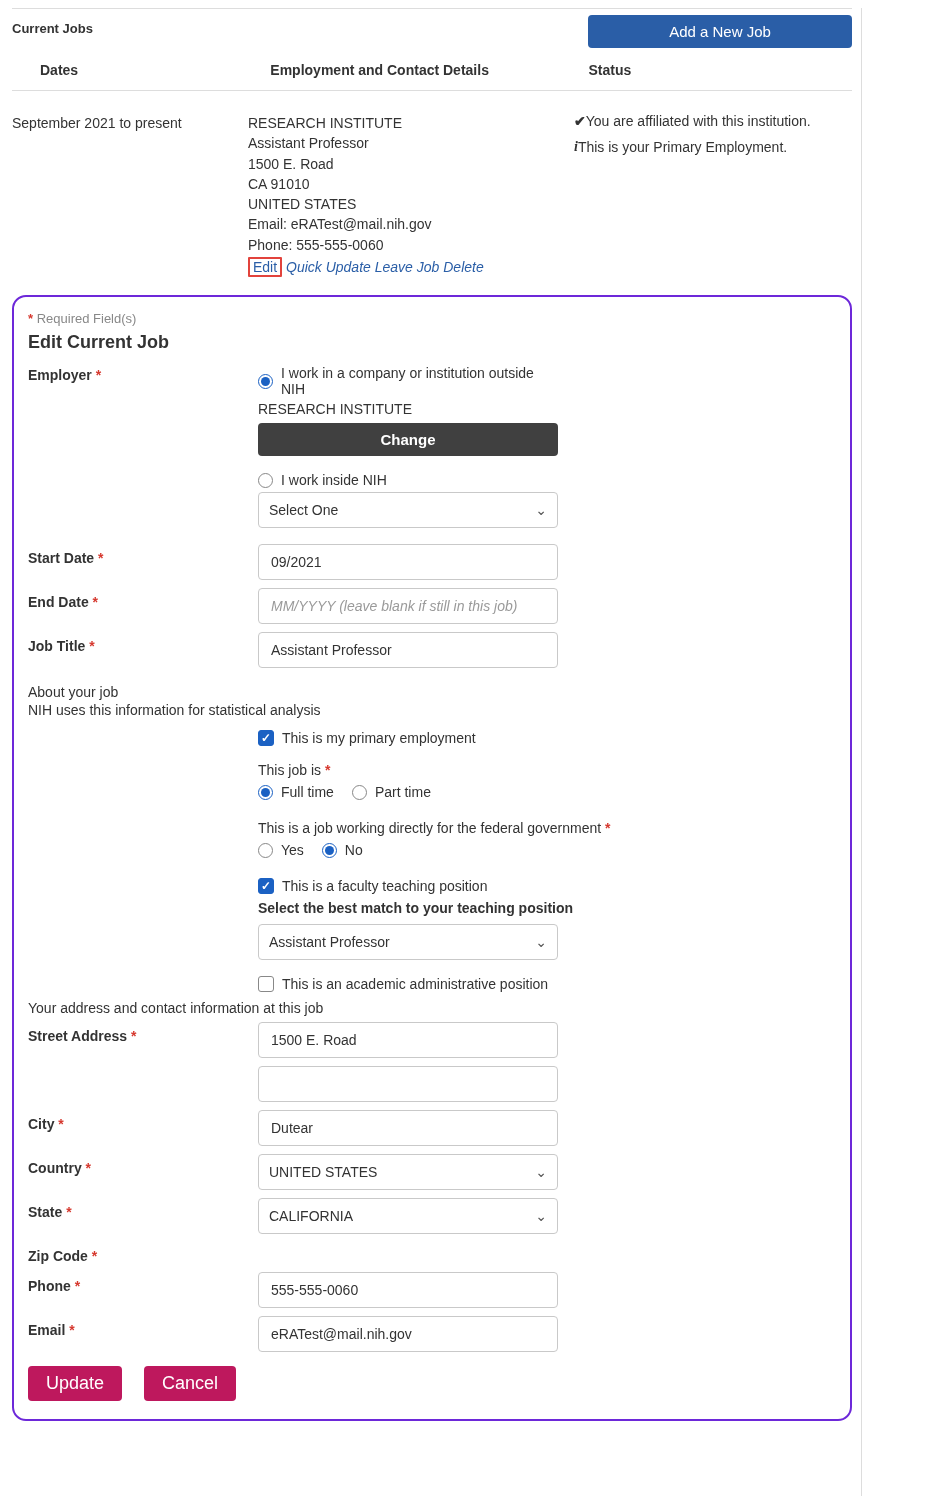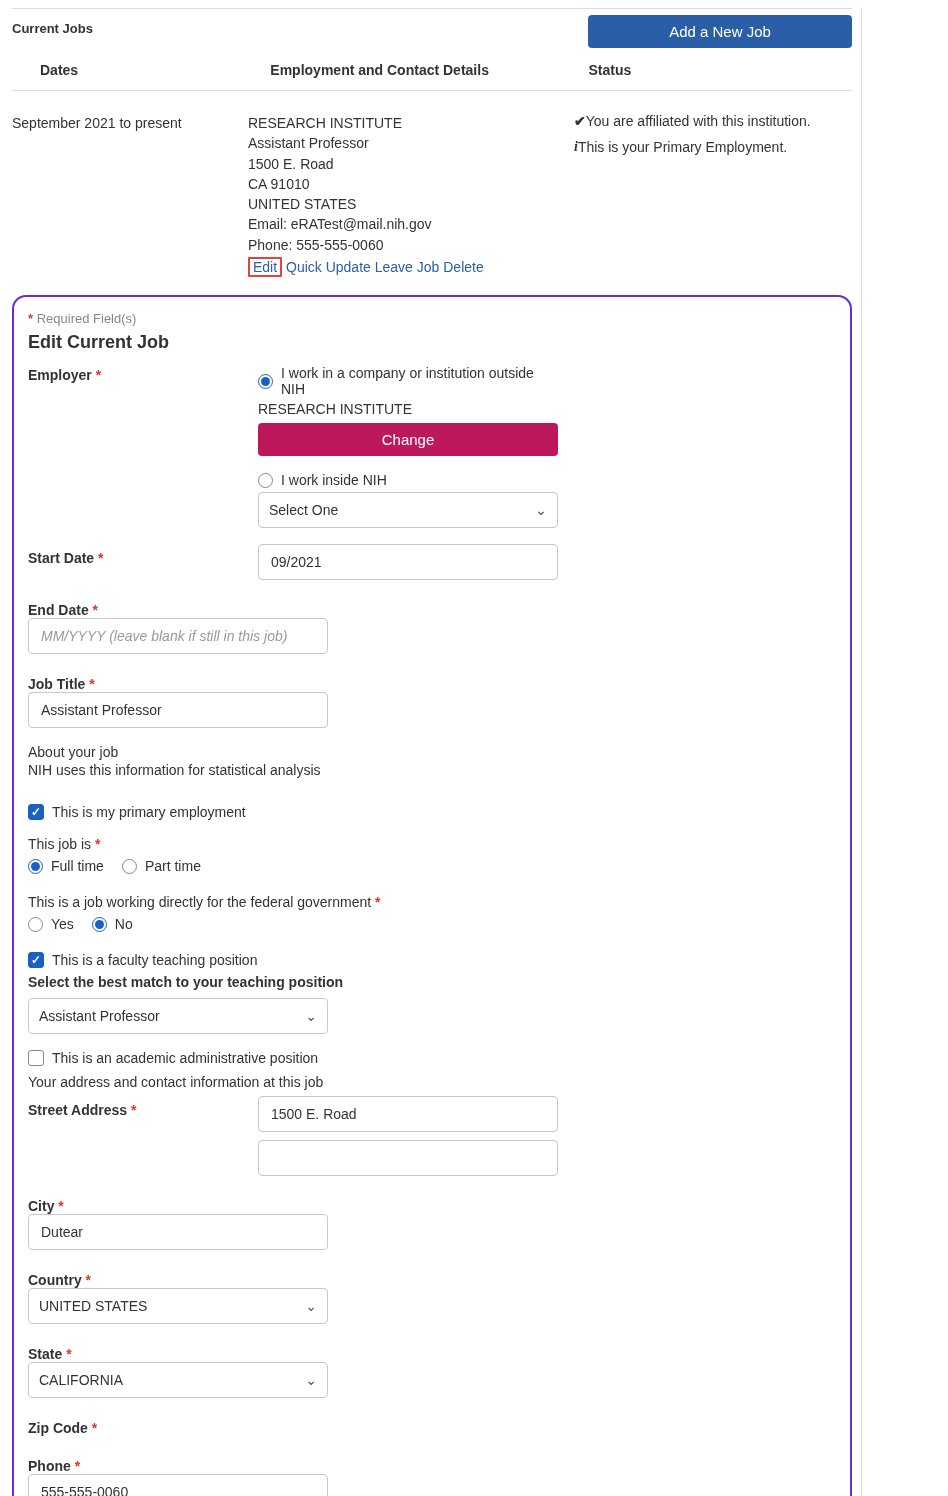--- a/index.html
+++ b/index.html
@@ -60,21 +60,21 @@
     margin: 12px 0 10px 0;
   }
   .job-row { display: flex; align-items: flex-start; margin-top: 22px; }
   .job-row .col-dates { padding-top: 2px; }
   .detail-line { line-height: 1.45; }
   .status-line { display: flex; align-items: flex-start; margin-bottom: 10px; font-size:14px;}
   .icon-check::before { content: "✔"; font-weight: bold; color:#333; }
   .icon-info { font-family: Georgia, serif; font-weight: bold; font-style: italic; }
   .actions { margin-top: 2px; }
   .actions a, .actions span.link {
-    color: #2a5ea7; text-decoration: none; cursor:pointer; font-size:14px;
+    color: #2a5ea7; text-decoration: none; cursor:pointer; font-size:14px;font-style:italic;
   }
   .edit-box {
     display: inline-block;
     border: 2px solid #e2433c;
     border-radius: 1px;
     padding: 0 3px;
     color: #2a5ea7;
     cursor:pointer;
   }
 
@@ -117,45 +117,45 @@
   .checkbox {
     width:16px; height:16px; border-radius:3px; border:1.5px solid #888;
     display:inline-flex; align-items:center; justify-content:center; flex:none;
     background:#fff; font-size:12px; color:#fff;
   }
   .checkbox.checked { background:#1b61c3; border-color:#1b61c3; }
   .checkbox.checked::after { content:"✓"; font-weight:bold; line-height:1;}
 
   .emp-name { font-size: 14px; margin: 4px 0 6px 0; }
   .btn-change {
-    width: 300px; background:#be185d; color:#fff; border:none;
-    border-radius:4px; padding:8px 0; font-size:15px; cursor:pointer; text-align:center;
+    width: 300px; background:#404040; color:#fff; border:none;
+    border-radius:4px; padding:8px 0; font-size:15px; cursor:pointer; text-align:center;font-weight:bold;
   }
   .sel, .inp {
     width: 300px; height: 36px; border:1px solid #c9c9c9; border-radius:4px;
     padding: 0 10px; font-size:14px; background:#fff;
     display:flex; align-items:center; justify-content:space-between;
   }
   .sel .chev { color:#555; }
   .inp input {
     border:none; outline:none; width:100%; font-size:14px; background:transparent;
     color:#333;
   }
   .inp input::placeholder { color:#9a9a9a; font-style: italic; }
   .plain-text { font-size:14px; margin: 10px 0 2px 0; }
   .sub-label { font-weight:700; font-size:14px; margin-top:6px;}
   .small-gap { height:8px; }
   .mt { margin-top:16px; }
-  .mt-sm { margin-top:16px;flex-direction:column; }
+  .mt-sm { margin-top:8px; }
   .inline-radios { display:flex; gap:18px; align-items:center; }
 
   .btn-row { margin-top: 14px; display:flex; gap:22px;}
   .btn-sm {
-    background:#0c4a6e; color:#fff; border:none; border-radius:4px;
-    padding:7px 18px; font-size:14px; cursor:pointer;
+    background:#be185d; color:#fff; border:none; border-radius:4px;
+    padding:7px 18px; font-size:18px; cursor:pointer;
   }
   .right-border {
     border-right: 1px solid #ddd;
     position:absolute; top:0; right:86px; bottom:0; width:0;
   }
   .outer { position:relative; width:948px; min-height:1496px; }
 </style>
 </head>
 <body>
 

